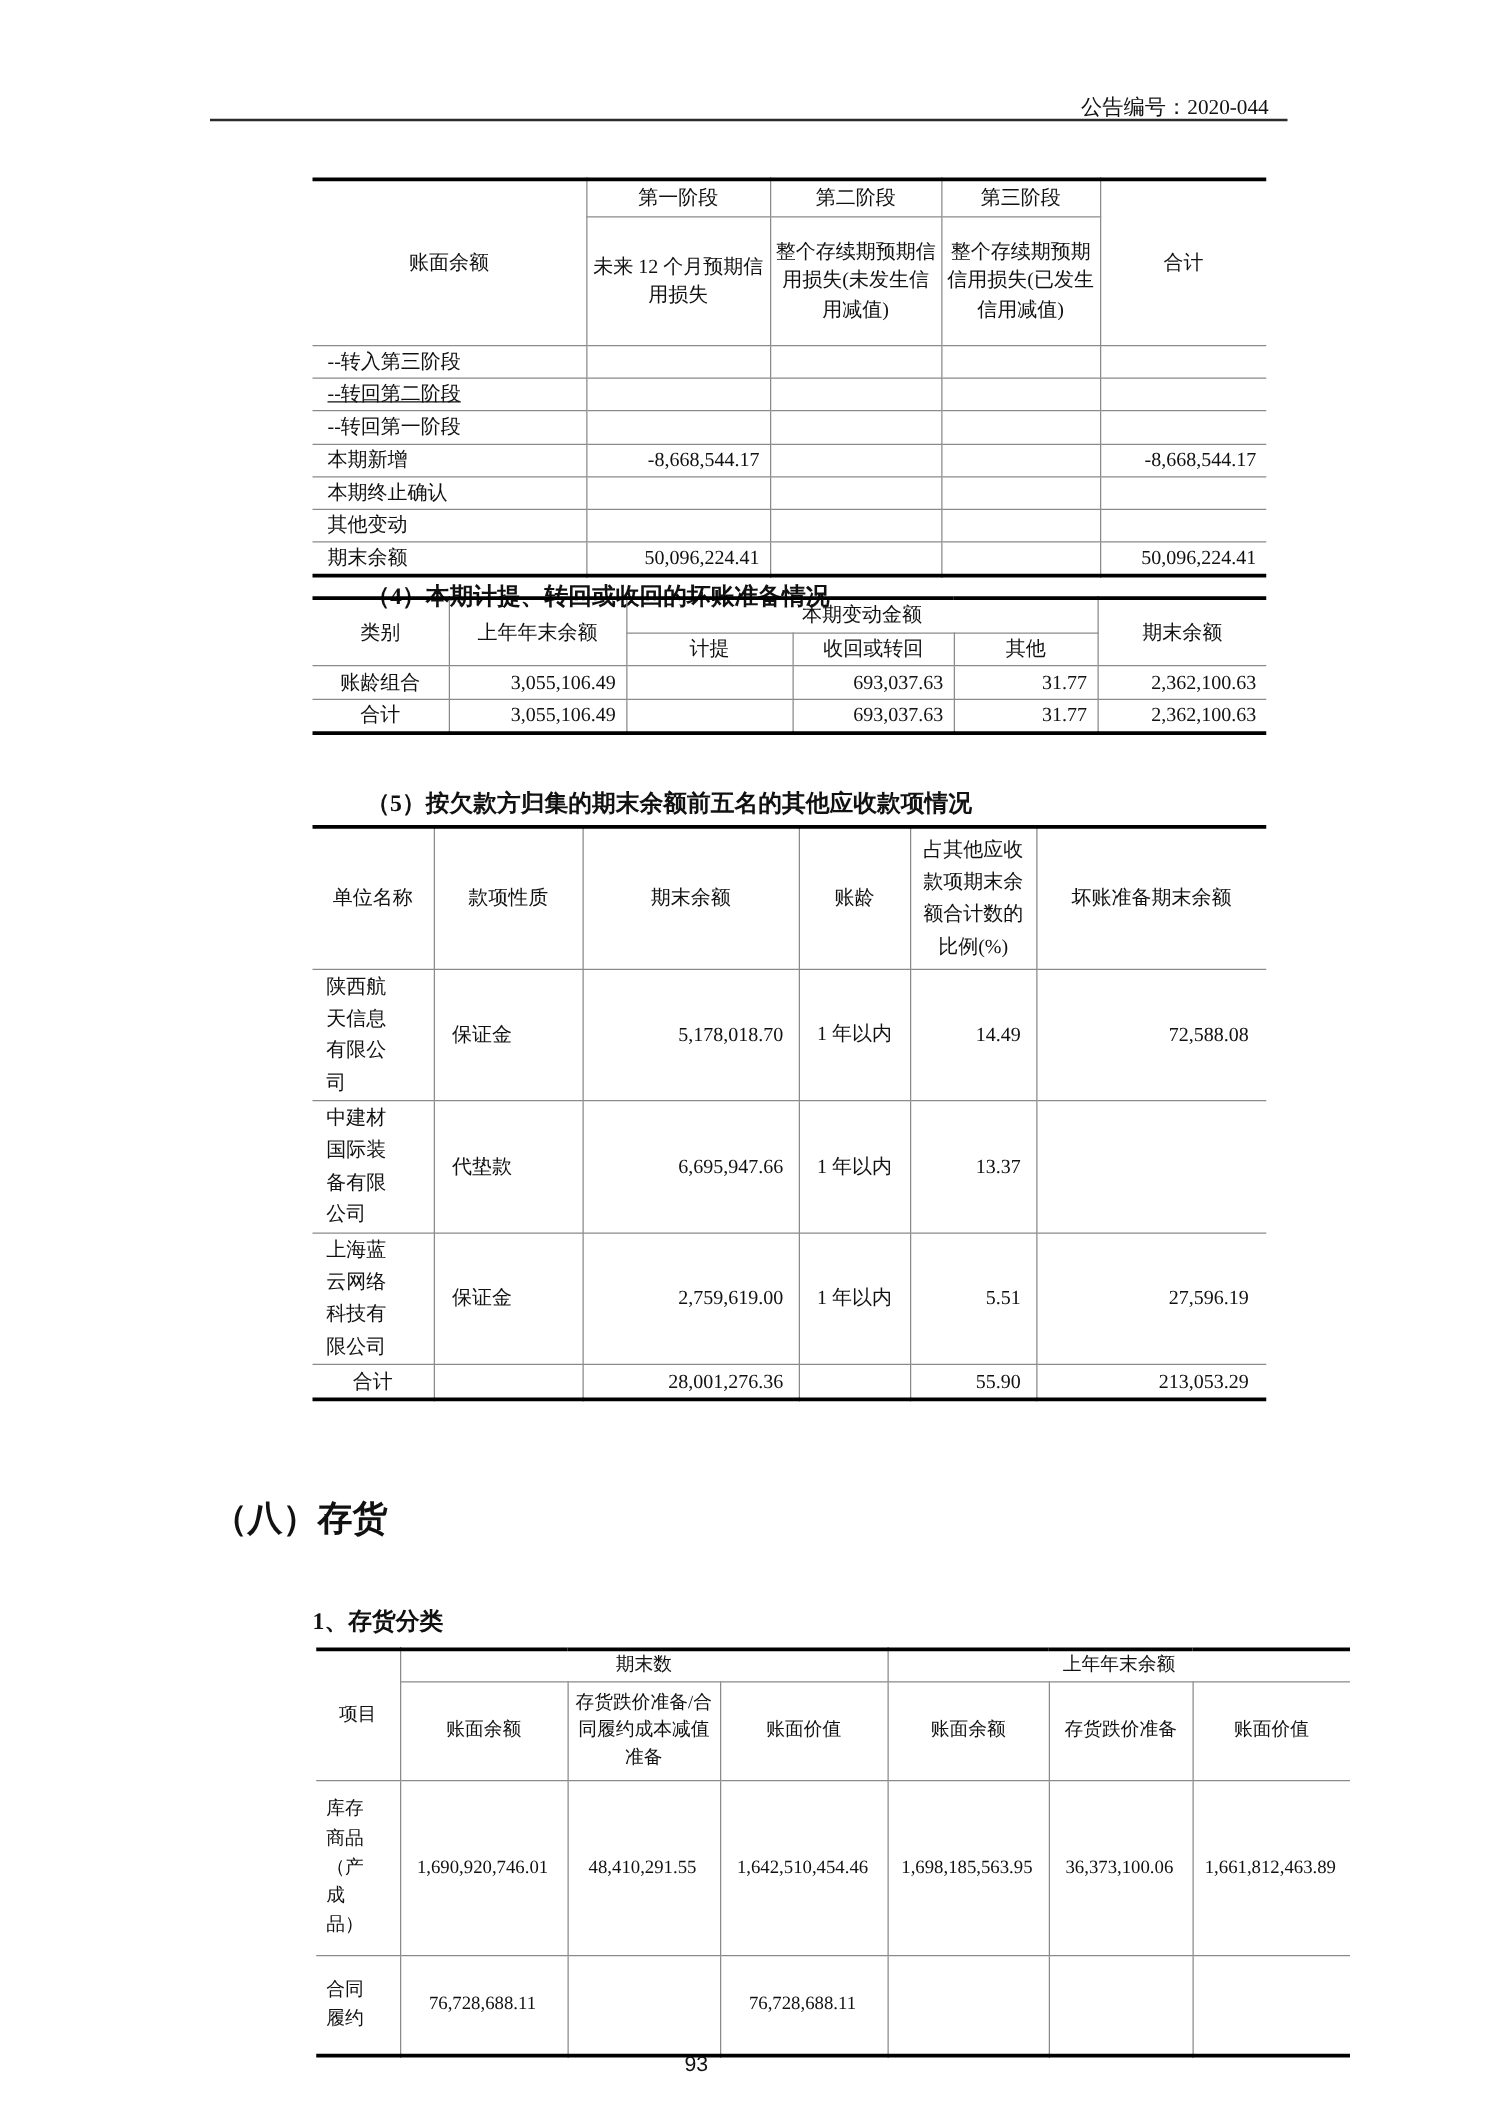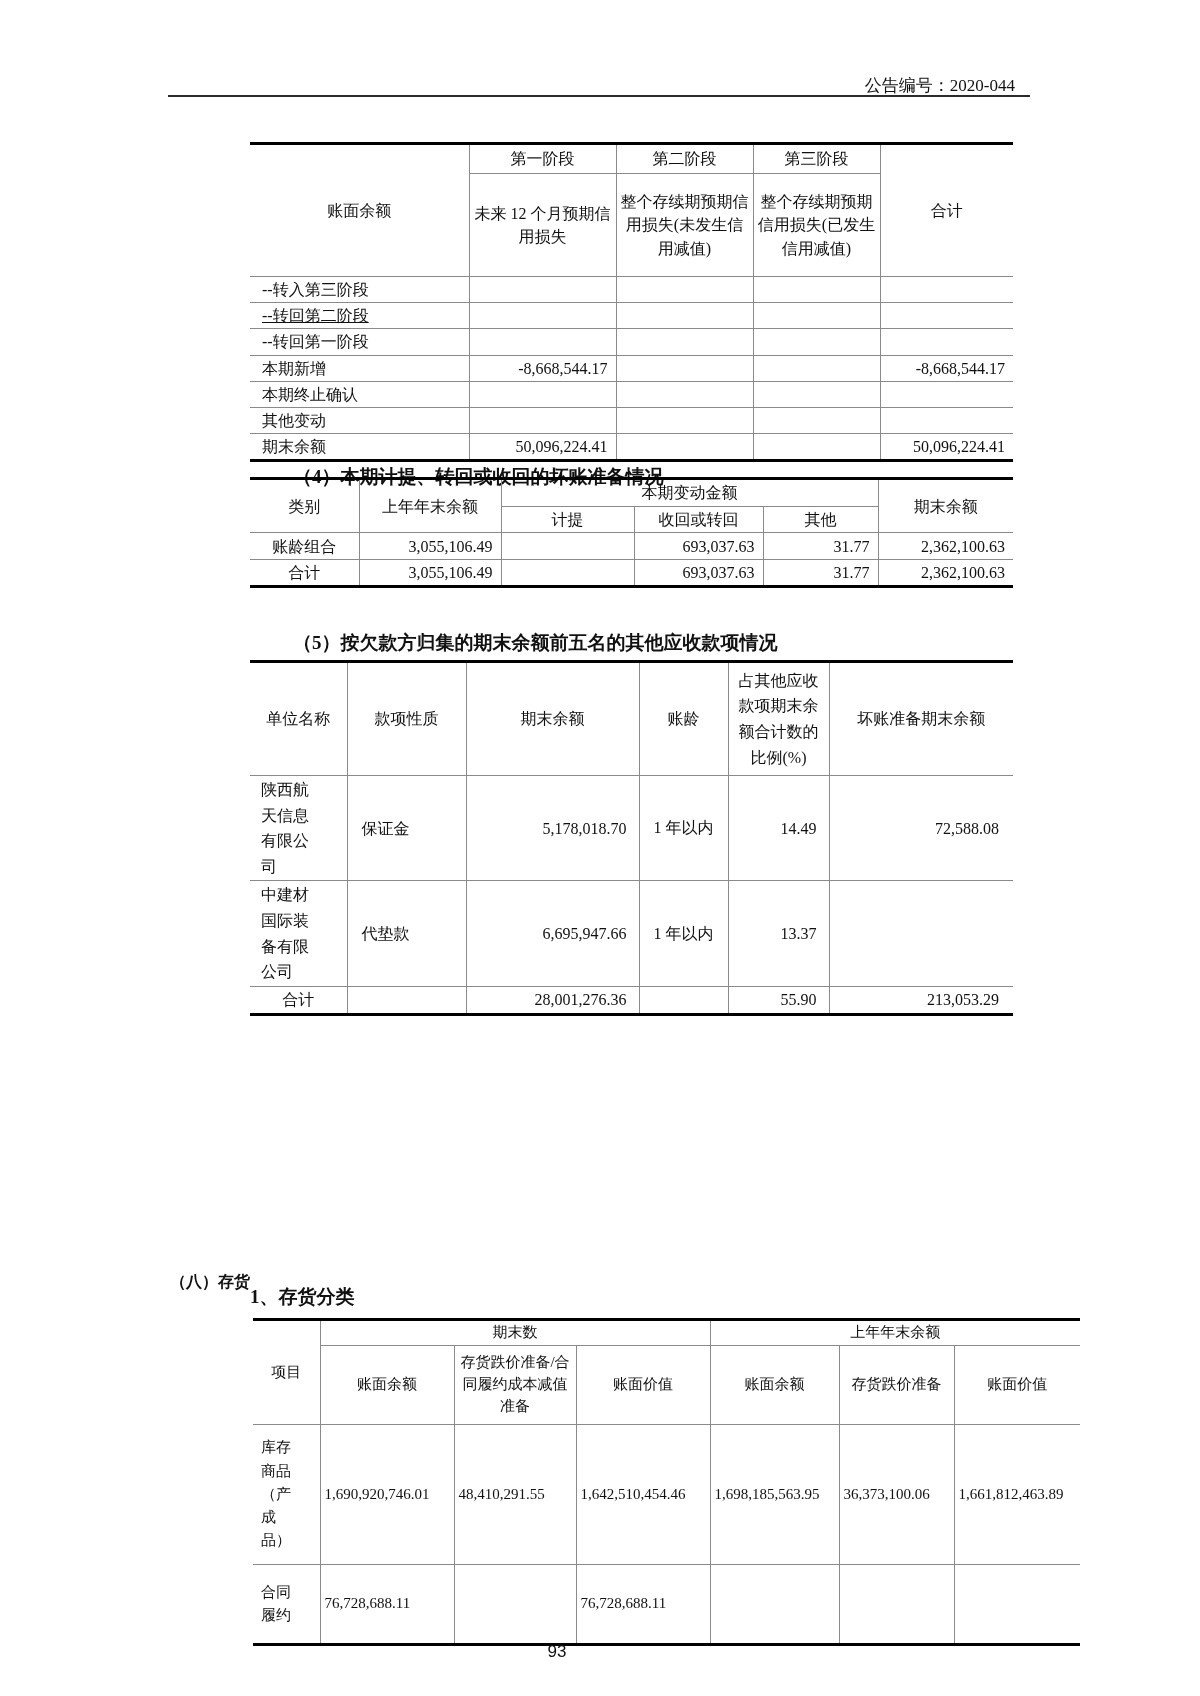--- a/index.html
+++ b/index.html
@@ -6,21 +6,21 @@
   body{
     width:1200px;height:1696px;background:#ffffff;color:#111;
     font-family:"Liberation Serif","DejaVu Serif",serif;
     position:relative;overflow:hidden;
   }
   .doc-number{position:absolute;top:62px;left:0;width:1015px;text-align:right;font-size:17px;margin-top:12px;}
   .header-rule{position:absolute;top:95px;left:168px;width:862px;border-top:2px solid #2b2b2b;}
   .sec-title{position:absolute;font-size:19px;font-weight:bold;white-space:nowrap;}
   #s4-title{top:464px;left:293px;}
   #s5-title{top:630px;left:293px;}
-  #s8-title{top:1272px;left:170px;font-size:16px;}
+  #s8-title{top:1196px;left:170px;font-size:28px;}
   #s8-sub{top:1284px;left:250px;}
   table{
     position:absolute;border-collapse:collapse;table-layout:fixed;
     border-top:3px solid #000;border-bottom:3px solid #000;
     font-size:16px;
   }
   th,td{
     border:1px solid #8a8a8a;font-weight:normal;vertical-align:middle;
     padding:1px 4px;line-height:1.45;overflow:hidden;
   }
@@ -40,21 +40,21 @@
   #t4 thead tr:last-child th{height:76px;}
   .lbl{text-align:left;padding-left:12px;}
   .ctr{text-align:center;}
   .num{text-align:right;padding-right:8px;}
   .num12{text-align:right;padding-right:12px;}
   .num14{text-align:right;padding-right:14px;}
   .name{text-align:left;padding-left:11px;padding-right:22px;line-height:1.6;}
   .nature{text-align:left;padding-left:14px;}
   .aging{text-align:center;padding-left:14px;padding-right:14px;line-height:1.5;}
   .itemlbl{text-align:left;padding-left:8px;padding-right:24px;line-height:1.55;margin-left:41px;}
-  .num6{text-align:left;padding-right:6px;}
+  .num6{text-align:center;padding-right:6px;}
   .page-number{position:absolute;top:1642px;left:0;width:1114px;text-align:center;font-size:17px;font-family:"Liberation Sans","DejaVu Sans",sans-serif;}
 </style>
 </head>
 <body>
 
 <div class="doc-number">公告编号：2020-044</div>
 <div class="header-rule"></div>
 
 <table id="t1">
   <colgroup>
@@ -205,20 +205,28 @@
         <td class="num12">14.49</td>
         <td class="num14">72,588.08</td>
       </tr>
       <tr style="height: 78px;">
         <td class="name">中建材国际装备有限公司</td>
         <td class="nature">代垫款</td>
         <td class="num12">6,695,947.66</td>
         <td class="aging">1 年以内</td>
         <td class="num12">13.37</td>
         <td class="num14"></td>
+      </tr>
+      <tr style="height: 68px;">
+        <td class="name">上海蓝云网络科技有限公司</td>
+        <td class="nature">保证金</td>
+        <td class="num12">2,759,619.00</td>
+        <td class="aging">1 年以内</td>
+        <td class="num12">5.51</td>
+        <td class="num14">27,596.19</td>
       </tr>
       <tr style="height: 28px;">
         <td class="ctr">合计</td>
         <td class="nature"></td>
         <td class="num12">28,001,276.36</td>
         <td class="aging"></td>
         <td class="num12">55.90</td>
         <td class="num14">213,053.29</td>
       </tr>
     </tbody>

